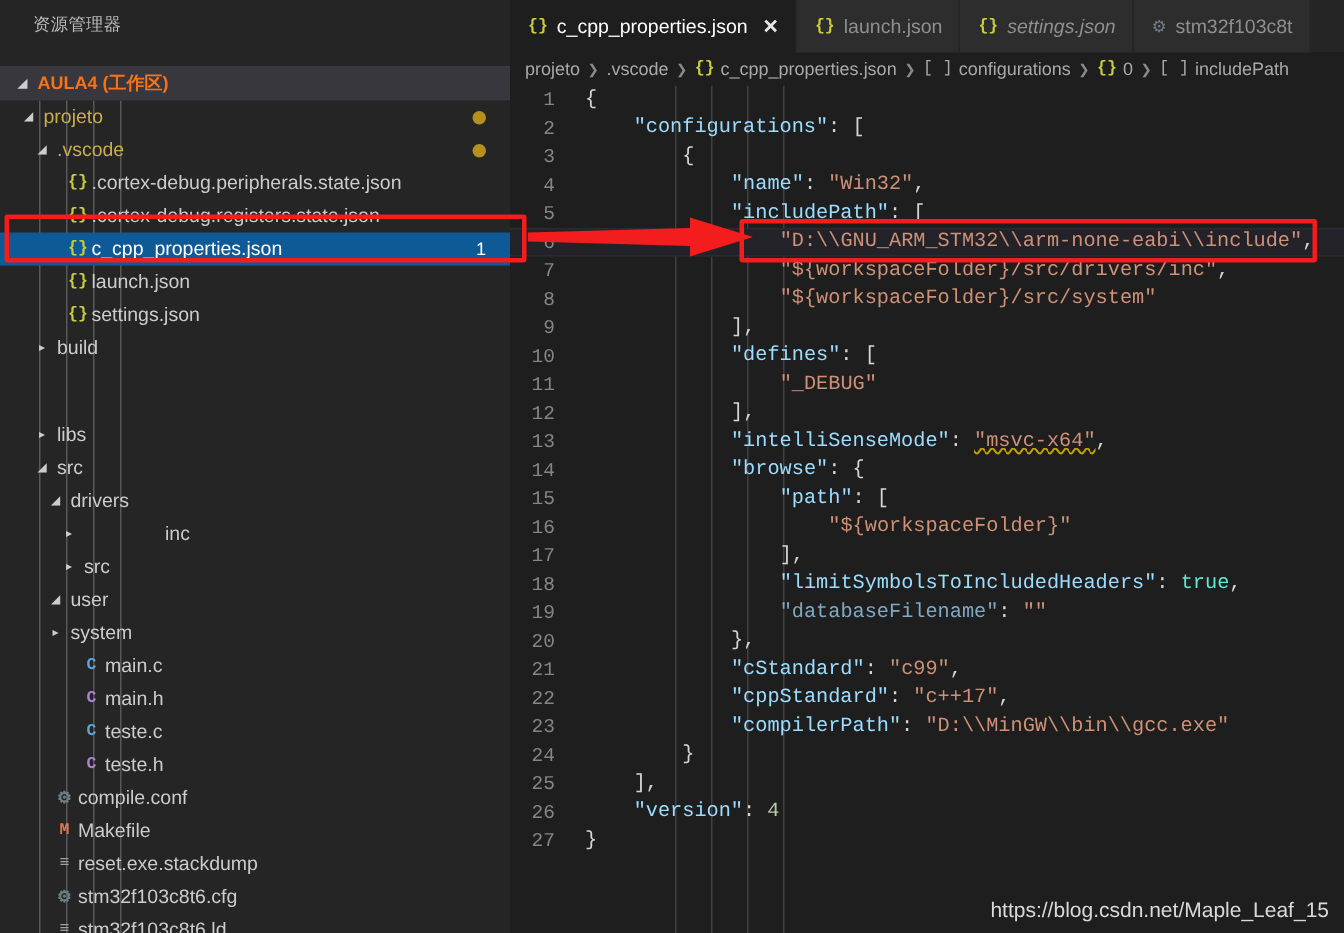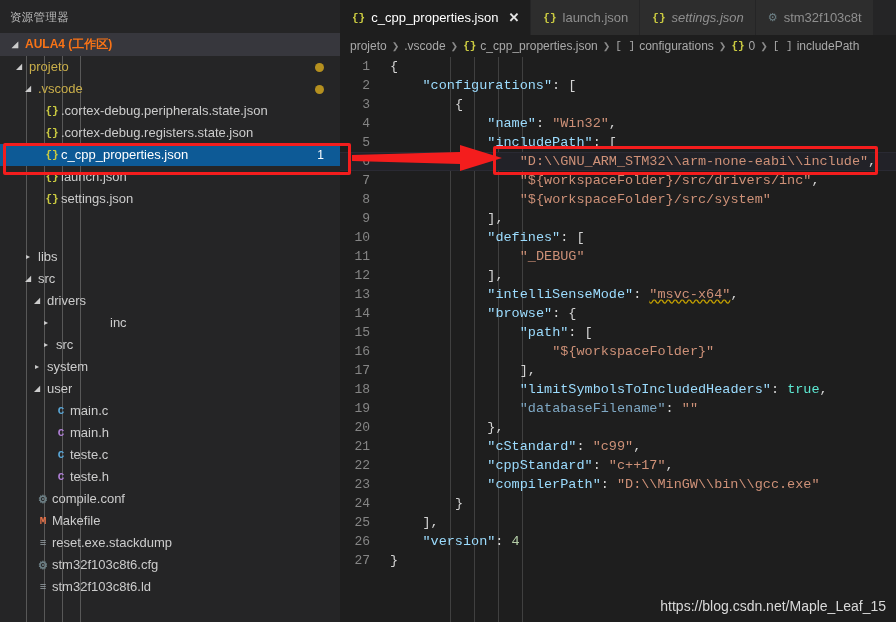--- a/index.html
+++ b/index.html
@@ -13,22 +13,22 @@
 
   
   #sidebar {
     width: 340px; height: 622px;
     background: #252526;
     display: flex; flex-direction: column;
     flex: 0 0 340px;
     position: relative;
   }
   #sidebar-title {
-    height: 33px; line-height: 35px;
-    padding-left: 10px;
+    height: 44px; line-height: 35px;
+    padding-left: 22px;
     color: #bbbbbb;
     font-size: 11.5px;
     letter-spacing: .3px;
     background: #252526;
     white-space: nowrap;
   }
   #workspace-row {
     height: 23px; line-height: 23px;
     background: #37373d;
     color: #f97316;
@@ -243,20 +243,25 @@
         <div class="row" style="padding-left: 31px;">
           <span class="twisty none"></span>
           <span class="fico json">{}</span>
           <span class="label">launch.json</span>
         </div>
         <div class="row" style="padding-left: 31px;">
           <span class="twisty none"></span>
           <span class="fico json">{}</span>
           <span class="label">settings.json</span>
         </div>
+        <div class="row" style="padding-left: 22px;">
+          <span class="twisty closed"></span>
+          <span style="width: 4px;"></span>
+          <span class="label">build</span>
+        </div>
         <div class="row" style="padding-left: 22px; margin-top: 36px;">
           <span class="twisty closed"></span>
           <span style="width: 4px;"></span>
           <span class="label">libs</span>
         </div>
         <div class="row" style="padding-left: 22px;">
           <span class="twisty open"></span>
           <span style="width: 4px;"></span>
           <span class="label">src</span>
         </div>
@@ -269,28 +274,28 @@
           <span class="twisty closed"></span>
           <span style="width: 4px;"></span>
           <span class="label">inc</span>
         </div>
         <div class="row" style="padding-left: 40px;">
           <span class="twisty closed"></span>
           <span style="width: 4px;"></span>
           <span class="label">src</span>
         </div>
         <div class="row" style="padding-left: 31px;">
+          <span class="twisty open"></span>
+          <span style="width: 4px;"></span>
+          <span class="label">user</span>
+        </div>
+        <div class="row" style="padding-left: 31px;">
           <span class="twisty closed"></span>
           <span style="width: 4px;"></span>
           <span class="label">system</span>
-        </div>
-        <div class="row" style="padding-left: 31px;">
-          <span class="twisty open"></span>
-          <span style="width: 4px;"></span>
-          <span class="label">user</span>
         </div>
         <div class="row" style="padding-left: 40px;">
           <span class="twisty none"></span>
           <span class="fico cfile">C</span>
           <span class="label">main.c</span>
         </div>
         <div class="row" style="padding-left: 40px;">
           <span class="twisty none"></span>
           <span class="fico hfile">C</span>
           <span class="label">main.h</span>

